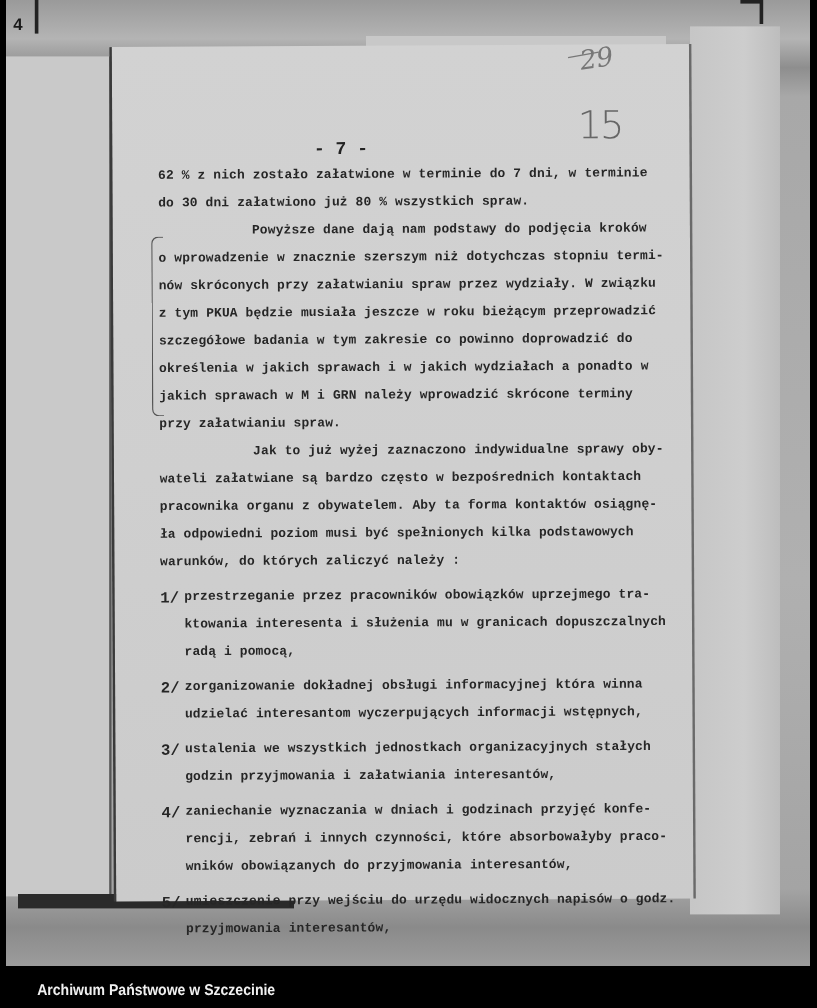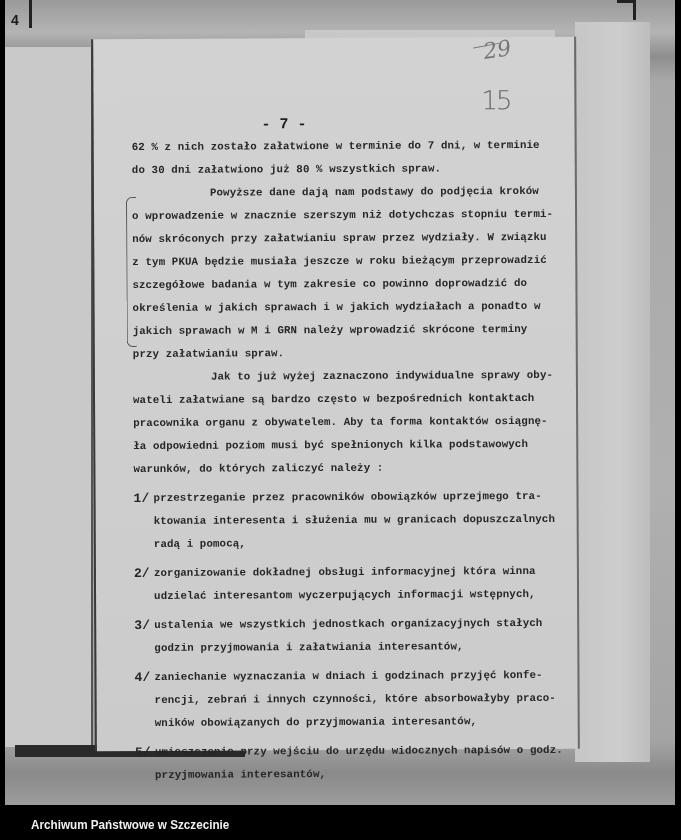--- a/index.html
+++ b/index.html
@@ -41,21 +41,21 @@
       border-left: 2px solid #3a3a3a; border-right: 2px solid #6a6a6a;
       transform: rotate(-0.3deg);
     }
     .hand-folio {
       position: absolute; left: 390px; top: 0px; font-family: "DejaVu Serif", serif; font-style: italic;
       font-size: 22px; color: #777; transform: rotate(-8deg);
     }
     .hand-folio-strike { position: absolute; left: 380px; top: 8px; width: 26px; height: 1px; background: #777; transform: rotate(-10deg); }
     .hand-stamp {
       position: absolute; left: 388px; top: 48px; font-family: "DejaVu Sans", sans-serif;
-      font-size: 26px; color: #666; font-weight: 300; letter-spacing: -2px;
+      font-size: 32px; color: #666; font-weight: 300; letter-spacing: -2px;
     }
     .page-number { position: absolute; left: 168px; top: 78px; font-size: 15px; font-weight: bold; color: #222; }
 
     .bracket {
       position: absolute; left: 32px; top: 158px; width: 10px; height: 150px;
       border-left: 1px solid #555; border-top: 1px solid #555; border-bottom: 1px solid #555;
       border-radius: 6px 0 0 6px;
     }
 
     .text { position: absolute; left: 38px; top: 97px; width: 440px; color: #262626;

